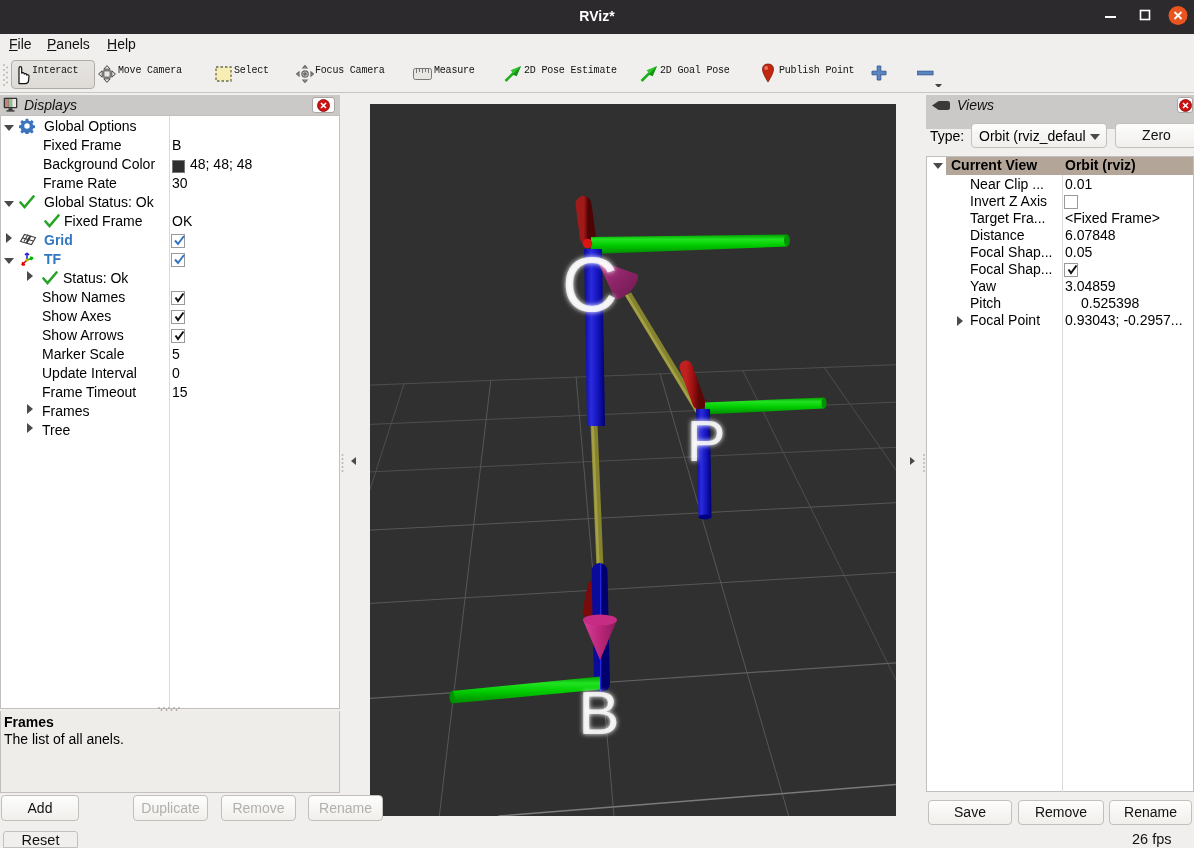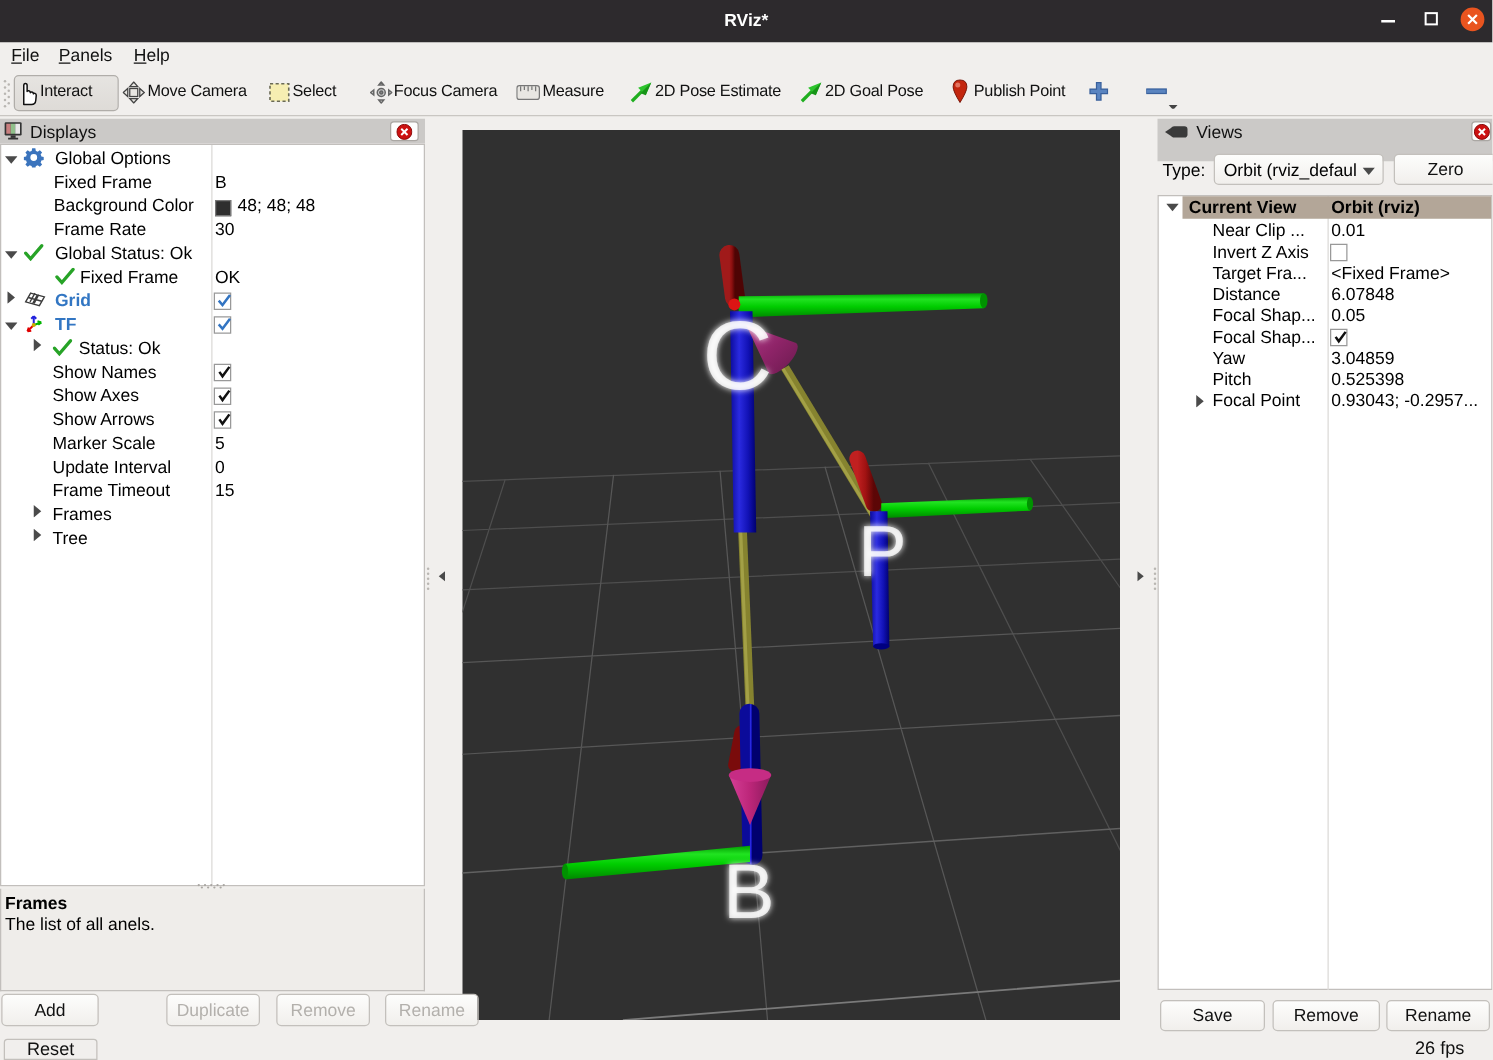--- a/index.html
+++ b/index.html
@@ -6,25 +6,25 @@
 *{box-sizing:border-box;}
 .abs{position:absolute;}
 
 #titlebar{left:0;top:0;width:1194px;height:34px;background:#2d2a2d;}
 #title{width:100%;text-align:center;color:#fff;font-weight:bold;font-size:14px;top:8px;}
 
 #menubar{left:0;top:34px;width:1194px;height:22px;background:#f1efed;font-size:14px;color:#111;}
 #menubar span{position:absolute;top:2px;}
 
 #toolbar{left:0;top:56px;width:1194px;height:37px;background:#f1efed;border-bottom:1px solid #c9c6c2;}
-.tool{position:absolute;top:9px;font-size:13px;letter-spacing:-0.2px;color:#111;}
+.tool{position:absolute;top:9px;font-size:10px;letter-spacing:-0.2px;color:#111;font-family:Liberation Mono, monospace;}
 #interactbtn{left:11px;top:4px;width:84px;height:29px;border:1px solid #b0ada9;border-radius:4px;
  background:linear-gradient(#e6e4e1,#dedbd7);}
 
-.phead{background:#cbc9c7;font-size:14px;color:#111;}
+.phead{background:#cbc9c7;font-size:14px;color:#111;font-style:italic;}
 .ptree{background:#fff;border:1px solid #c2bfbc;}
 .btn{position:absolute;border:1px solid #c3c0bc;border-radius:4px;background:linear-gradient(#fdfdfc,#f1efec);
  font-size:14px;color:#111;text-align:center;}
 .btn.dis{color:#b3b0ac;margin-left:48px;}
 .row{position:absolute;white-space:nowrap;font-size:14px;color:#000;}
 .cb{position:absolute;width:14px;height:14px;background:#fff;border:1px solid #999;}
 
 #statusbar{left:0;top:826px;width:1194px;height:22px;background:#f1efed;font-size:14.5px;color:#111;}
 </style></head>
 <body>
@@ -409,21 +409,21 @@
   <div class="row" style="left:44px;top:88px">Focal Shap...</div>
       <div class="row" style="left:139px;top:88px">0.05</div>
   <div class="row" style="left:44px;top:105px">Focal Shap...</div>
       <div class="cb" style="left:138px;top:107px"></div>
   <svg class="abs" style="left:140px;top:107px" width="13" height="13">
         <path d="M2.5 6.5 L5 10 L10.5 2.5" fill="none" stroke="#111" stroke-width="2"></path>
       </svg>
   <div class="row" style="left:44px;top:122px">Yaw</div>
       <div class="row" style="left:139px;top:122px">3.04859</div>
   <div class="row" style="left:44px;top:139px">Pitch</div>
-      <div class="row" style="left:139px;top:139px">0.525398</div>
+      <div class="row" style="left:155px;top:139px">0.525398</div>
   <svg class="abs" style="left:30px;top:160px" width="8" height="10">
         <path d="M1 0 L7 5 L1 10 Z" fill="#4a4a4a"></path>
       </svg>
   <div class="row" style="left:44px;top:156px">Focal Point</div>
       <div class="row" style="left:139px;top:156px">0.93043; -0.2957...</div>
  </div>
  <div class="btn" style="left:2px;top:705px;width:84px;height:25px;padding-top:3px">Save</div>
  <div class="btn" style="left:92px;top:705px;width:86px;height:25px;padding-top:3px">Remove</div>
  <div class="btn" style="left:183px;top:705px;width:83px;height:25px;padding-top:3px">Rename</div>
 </div>

